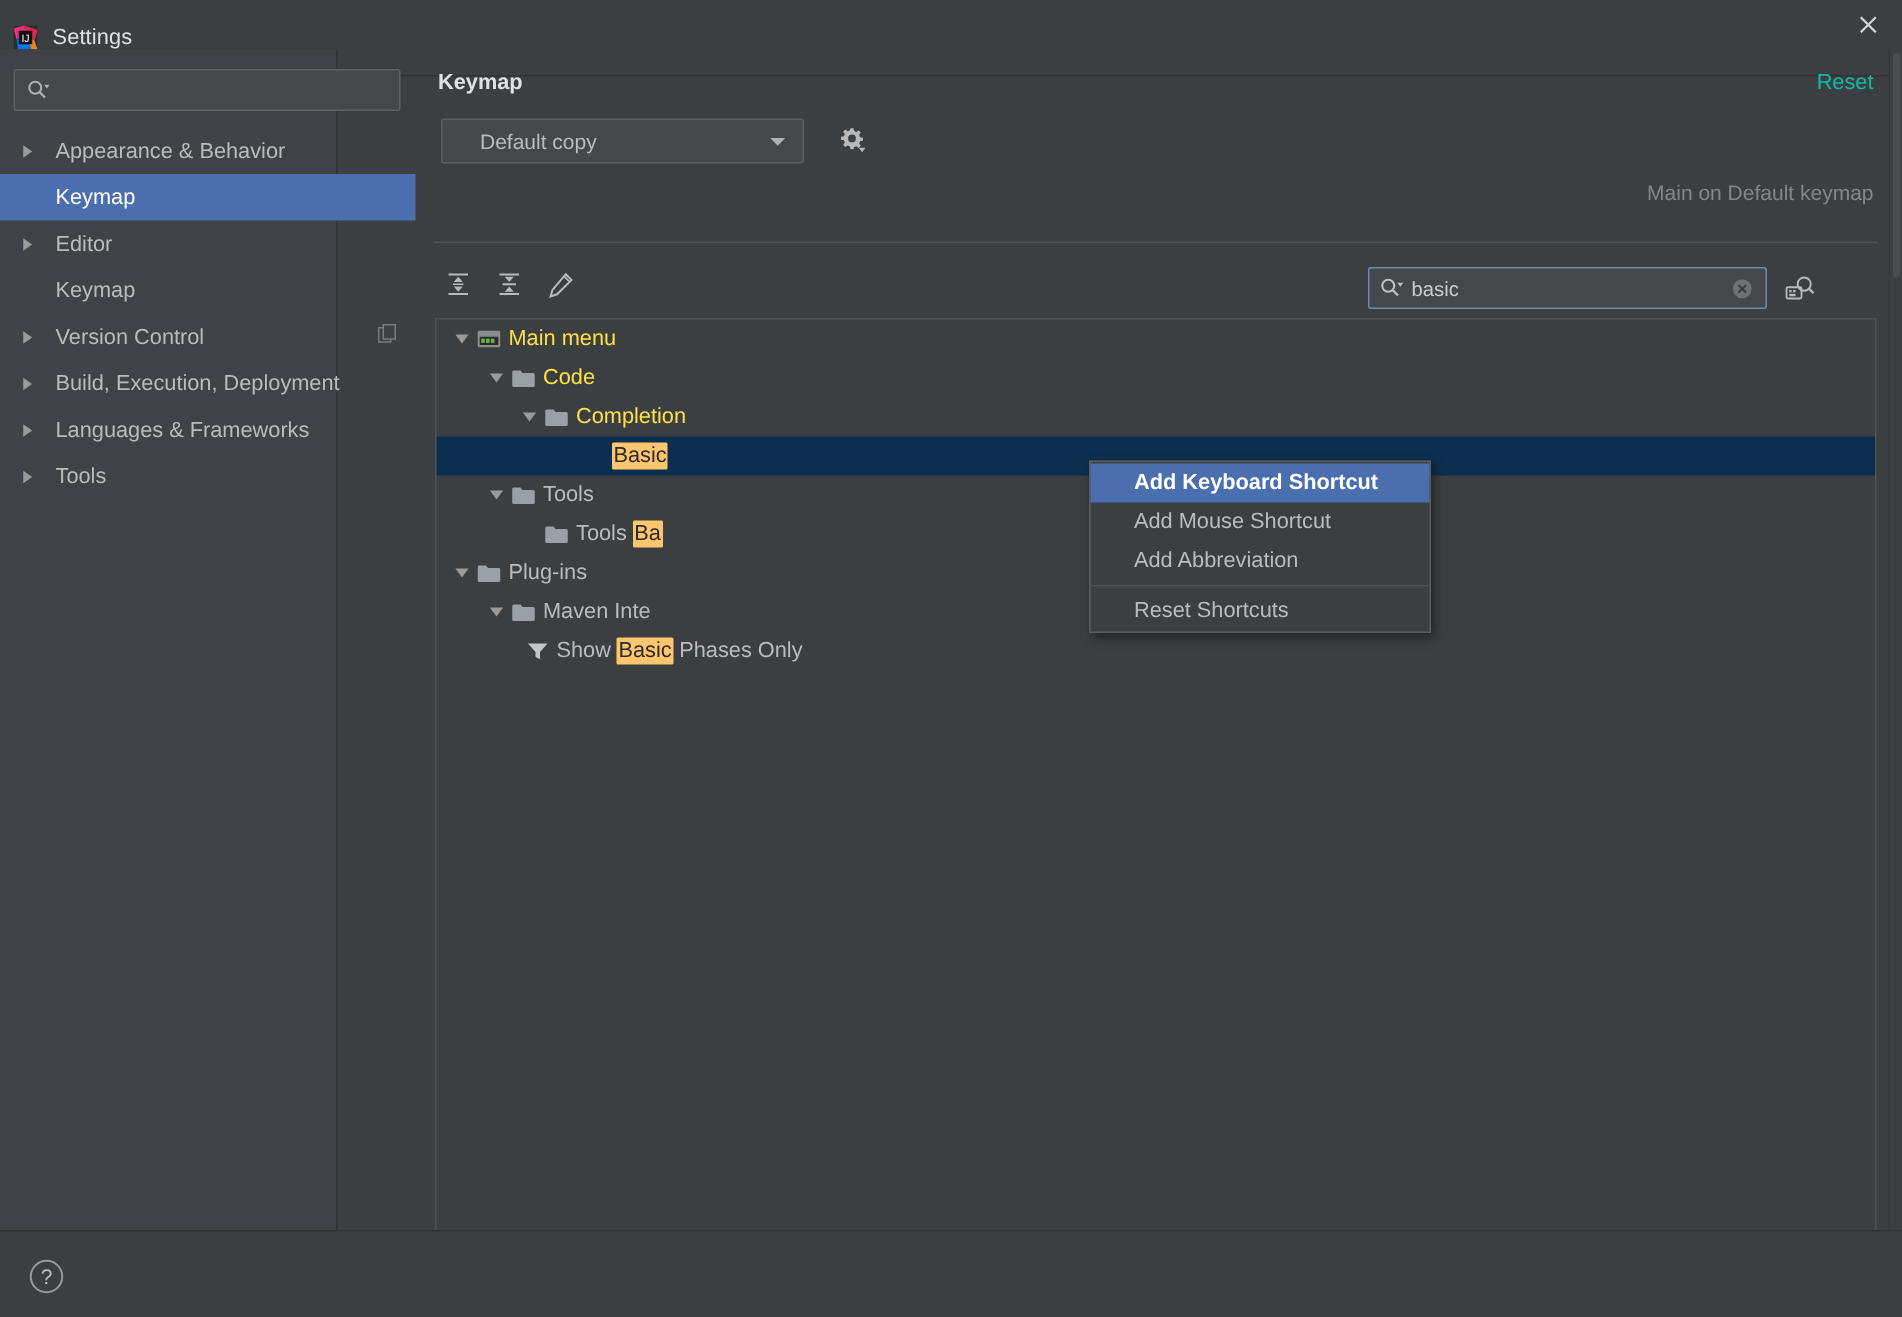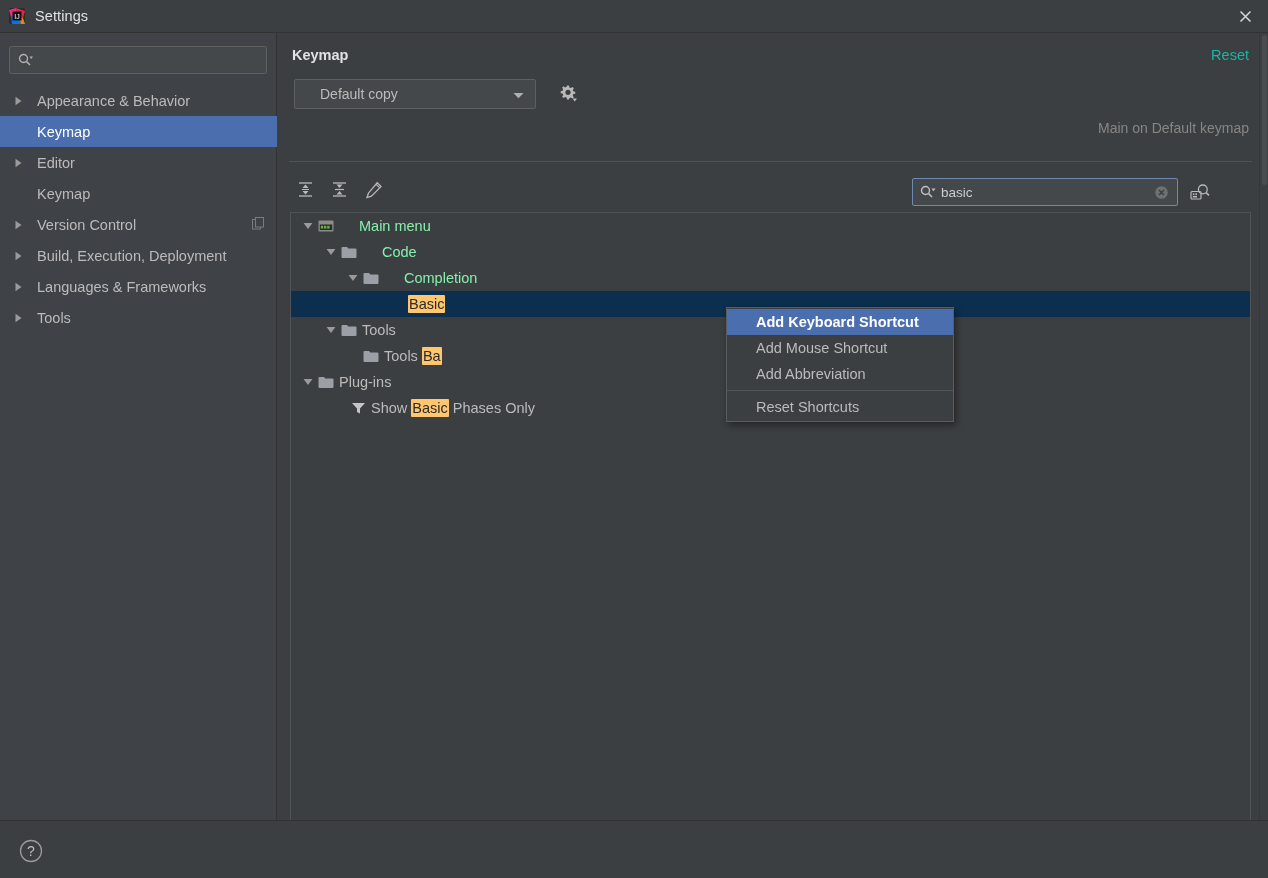--- a/index.html
+++ b/index.html
@@ -7,21 +7,21 @@
     width: 1268px; height: 878px;
     background: #3c3f41;
     font-family: "Liberation Sans", sans-serif;
     overflow: hidden;
     -webkit-font-smoothing: antialiased;
   }
 
   
   .titlebar {
     position: absolute; top: 0; left: 0;
-    width: 1268px; height: 33px;
+    width: 1268px; height: 51px;
     background: #3c3f41;
     border-bottom: 1px solid #323232;
     display: flex; align-items: center;
   }
   .title-icon {
     margin-left: 9px; width: 16px; height: 16px;
     position: relative; flex: none;
   }
   .title-text {
     margin-left: 10px;
@@ -31,21 +31,21 @@
     position: absolute; right: 0; top: 0;
     width: 46px; height: 33px;
     display: flex; align-items: center; justify-content: center;
     cursor: pointer;
   }
   .titlebar-close svg { display: block; }
 
   
   .sidebar {
     position: absolute; left: 0; top: 33px;
-    width: 277px; height: 787px;
+    width: 225px; height: 787px;
     background: #3f4247;
     border-right: 1px solid #323232;
   }
   .side-search {
     position: absolute; left: 9px; top: 13px;
     width: 258px; height: 28px;
     background: #45484a;
     border: 1px solid #5e6060;
     border-radius: 2px;
     display: flex; align-items: center;
@@ -147,21 +147,21 @@
   }
   .trow {
     height: 26px; display: flex; align-items: center;
     white-space: nowrap; cursor: default; position: relative;
   }
   .trow.sel { background: #0d2f4f; }
   .tw { display: inline-block; flex: none; }
   .tarrow { width: 18px; display: flex; align-items: center; justify-content: center; flex: none; cursor: pointer; }
   .ticon { width: 18px; display: flex; align-items: center; justify-content: center; flex: none; margin-right: 4px; }
   .tlabel { font-size: 14.5px; color: #bbbbbb; }
-  .tlabel.blue { color: #86efac; margin-left: 20px; }
+  .tlabel.blue { color: #fde047; }
   .hl { background: #ffc66d; color: #2b2b2b; padding: 1px 1px; border-radius: 1px; }
 
   
   .ctxmenu {
     position: absolute; left: 448px; top: 274px;
     width: 228px;
     background: #3c3f41;
     border: 1px solid #5a5d5e;
     box-shadow: 2px 3px 7px rgba(0,0,0,.45);
     padding: 1px 0;
@@ -478,20 +478,34 @@
           </svg>
       </span>
       <span class="ticon">
         <svg width="16" height="13" viewBox="0 0 16 13">
           <path d="M0.5 2 A1 1 0 0 1 1.5 1 H6 L7.4 2.6 H14.5 A1 1 0 0 1 15.5 3.6 V11 A1 1 0 0 1 14.5 12 H1.5 A1 1 0 0 1 0.5 11 Z" fill="#9aa0a6"></path>
         </svg>
       </span>
       <span class="tlabel">Plug-ins</span>
     </div>
 
+    <div class="trow">
+      <span class="tw" style="width:31px"></span>
+      <span class="tarrow">
+        <svg width="10" height="8" viewBox="0 0 10 8">
+            <path d="M0.6 1 L9.4 1 L5 7 Z" fill="#9a9a9a"></path>
+          </svg>
+      </span>
+      <span class="ticon">
+        <svg width="16" height="13" viewBox="0 0 16 13">
+          <path d="M0.5 2 A1 1 0 0 1 1.5 1 H6 L7.4 2.6 H14.5 A1 1 0 0 1 15.5 3.6 V11 A1 1 0 0 1 14.5 12 H1.5 A1 1 0 0 1 0.5 11 Z" fill="#9aa0a6"></path>
+        </svg>
+      </span>
+      <span class="tlabel">Maven Inte</span>
+    </div>
 
     <div class="trow">
       <span class="tw" style="width:58px"></span>
       <span class="ticon">
         <svg width="15" height="14" viewBox="0 0 15 14">
           <path d="M1 2 H14 L9 7.6 V12.5 L6 11 V7.6 Z" fill="#c6c6c6"></path>
         </svg>
       </span>
       <span class="tlabel"><span>Show </span><span class="hl">Basic</span><span> Phases Only</span></span>
     </div>

